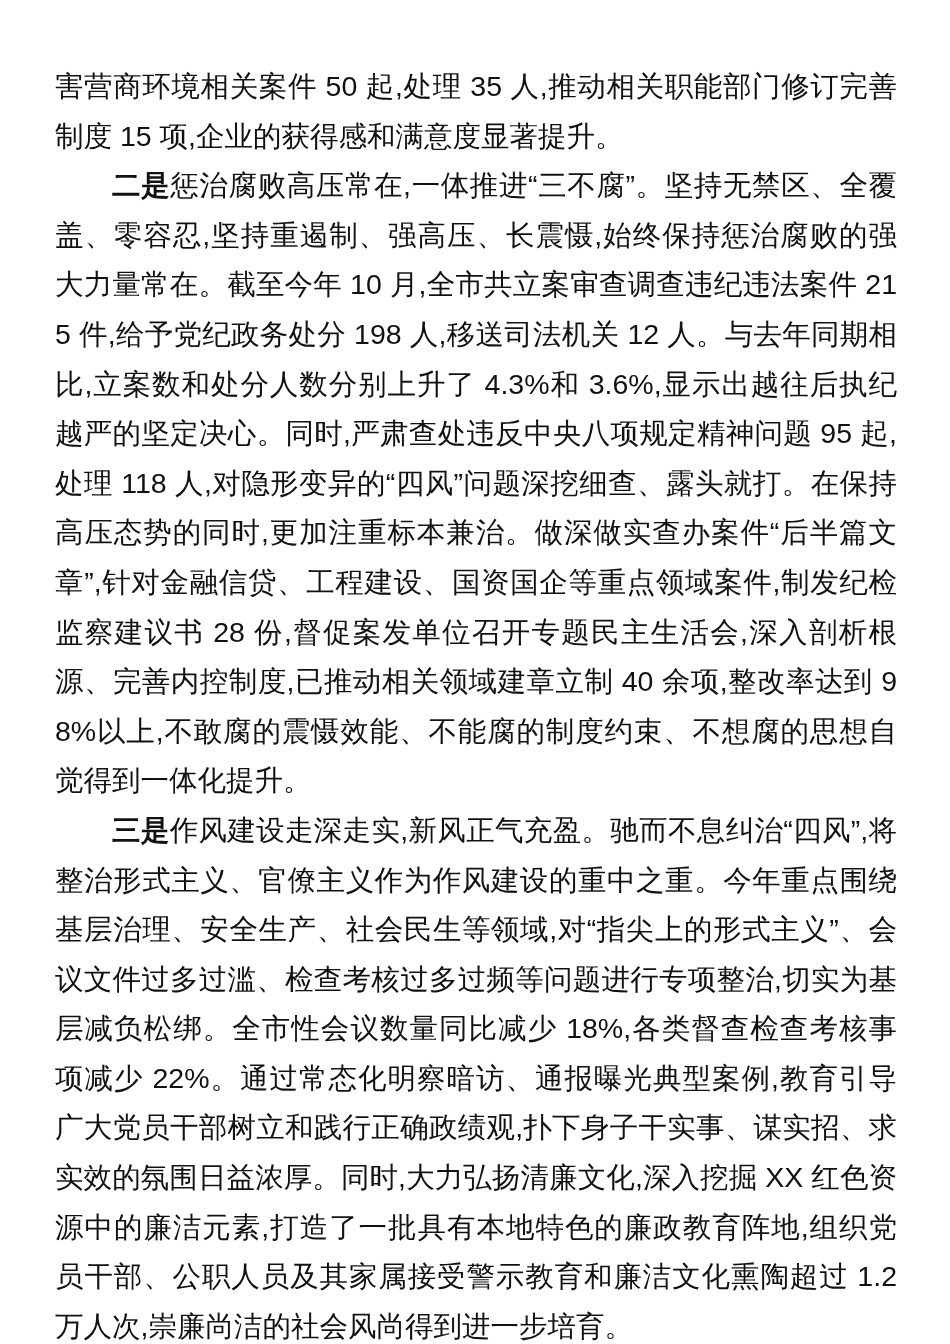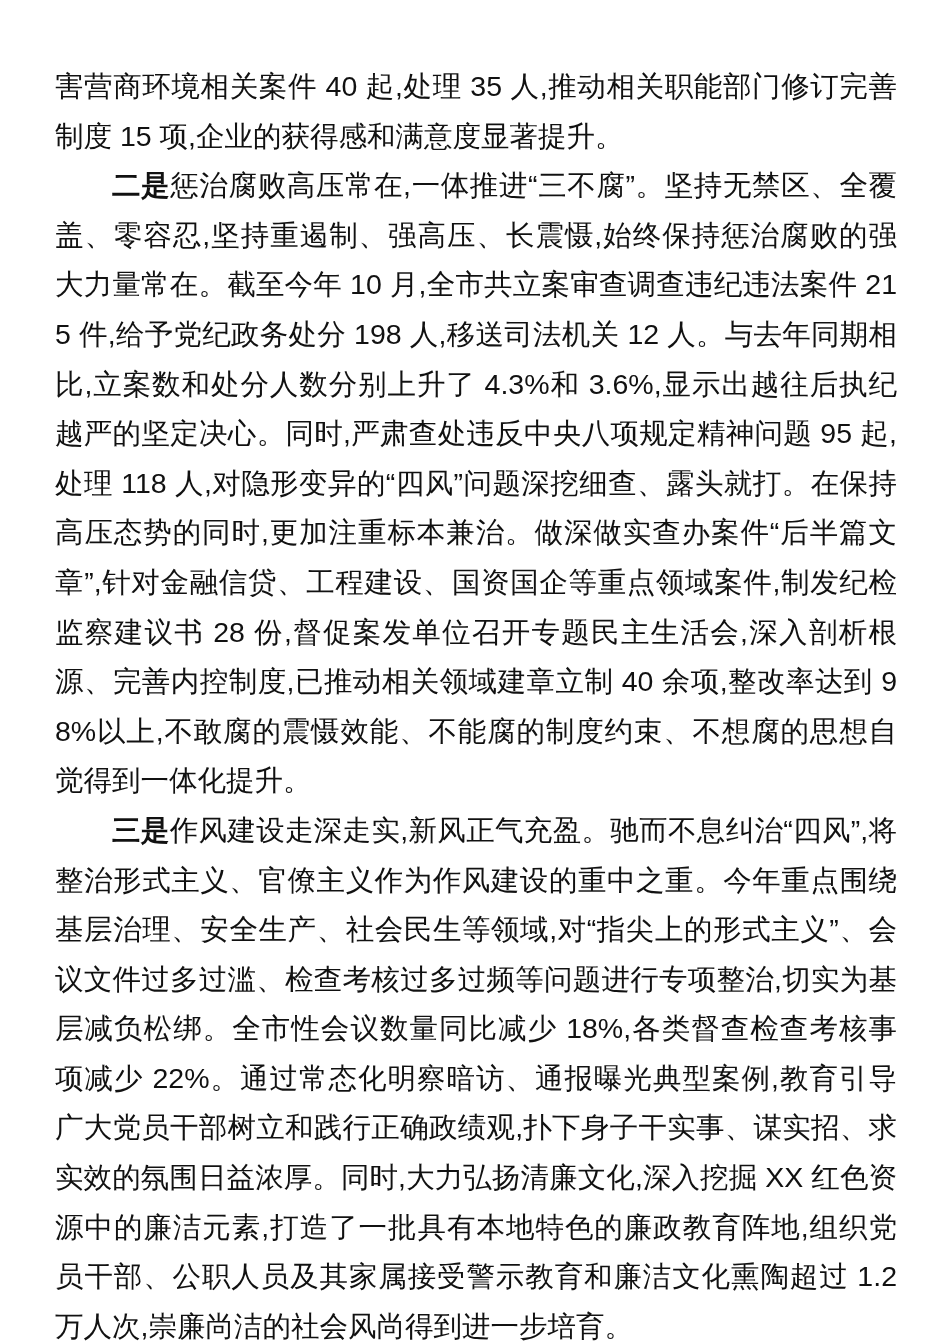--- a/index.html
+++ b/index.html
@@ -45,20 +45,20 @@
     font-weight: bold;
     margin-top: 34px;
   }
 </style>
 </head>
 <body>
 
 <div class="page">
   <div class="doc-body">
 
-    <p class="para"><span>害营商环境相关案件 40 起,处理 35 人,推动相关职能部门修订完善制度 15 项,企业的获得感和满意度显著提升。</span></p>
+    <p class="para"><span>害营商环境相关案件 50 起,处理 35 人,推动相关职能部门修订完善制度 15 项,企业的获得感和满意度显著提升。</span></p>
 
     <p class="para indent"><span class="lead">二是</span><span>惩治腐败高压常在,一体推进“三不腐”。坚持无禁区、全覆盖、零容忍,坚持重遏制、强高压、长震慑,始终保持惩治腐败的强大力量常在。截至今年 10 月,全市共立案审查调查违纪违法案件 215 件,给予党纪政务处分 198 人,移送司法机关 12 人。与去年同期相比,立案数和处分人数分别上升了 4.3%和 3.6%,显示出越往后执纪越严的坚定决心。同时,严肃查处违反中央八项规定精神问题 95 起,处理 118 人,对隐形变异的“四风”问题深挖细查、露头就打。在保持高压态势的同时,更加注重标本兼治。做深做实查办案件“后半篇文章”,针对金融信贷、工程建设、国资国企等重点领域案件,制发纪检监察建议书 28 份,督促案发单位召开专题民主生活会,深入剖析根源、完善内控制度,已推动相关领域建章立制 40 余项,整改率达到 98%以上,不敢腐的震慑效能、不能腐的制度约束、不想腐的思想自觉得到一体化提升。</span></p>
 
     <p class="para indent"><span class="lead">三是</span><span>作风建设走深走实,新风正气充盈。驰而不息纠治“四风”,将整治形式主义、官僚主义作为作风建设的重中之重。今年重点围绕基层治理、安全生产、社会民生等领域,对“指尖上的形式主义”、会议文件过多过滥、检查考核过多过频等问题进行专项整治,切实为基层减负松绑。全市性会议数量同比减少 18%,各类督查检查考核事项减少 22%。通过常态化明察暗访、通报曝光典型案例,教育引导广大党员干部树立和践行正确政绩观,扑下身子干实事、谋实招、求实效的氛围日益浓厚。同时,大力弘扬清廉文化,深入挖掘 XX 红色资源中的廉洁元素,打造了一批具有本地特色的廉政教育阵地,组织党员干部、公职人员及其家属接受警示教育和廉洁文化熏陶超过 1.2 万人次,崇廉尚洁的社会风尚得到进一步培育。</span></p>
 
   </div>
 </div>
 
 </body></html>

